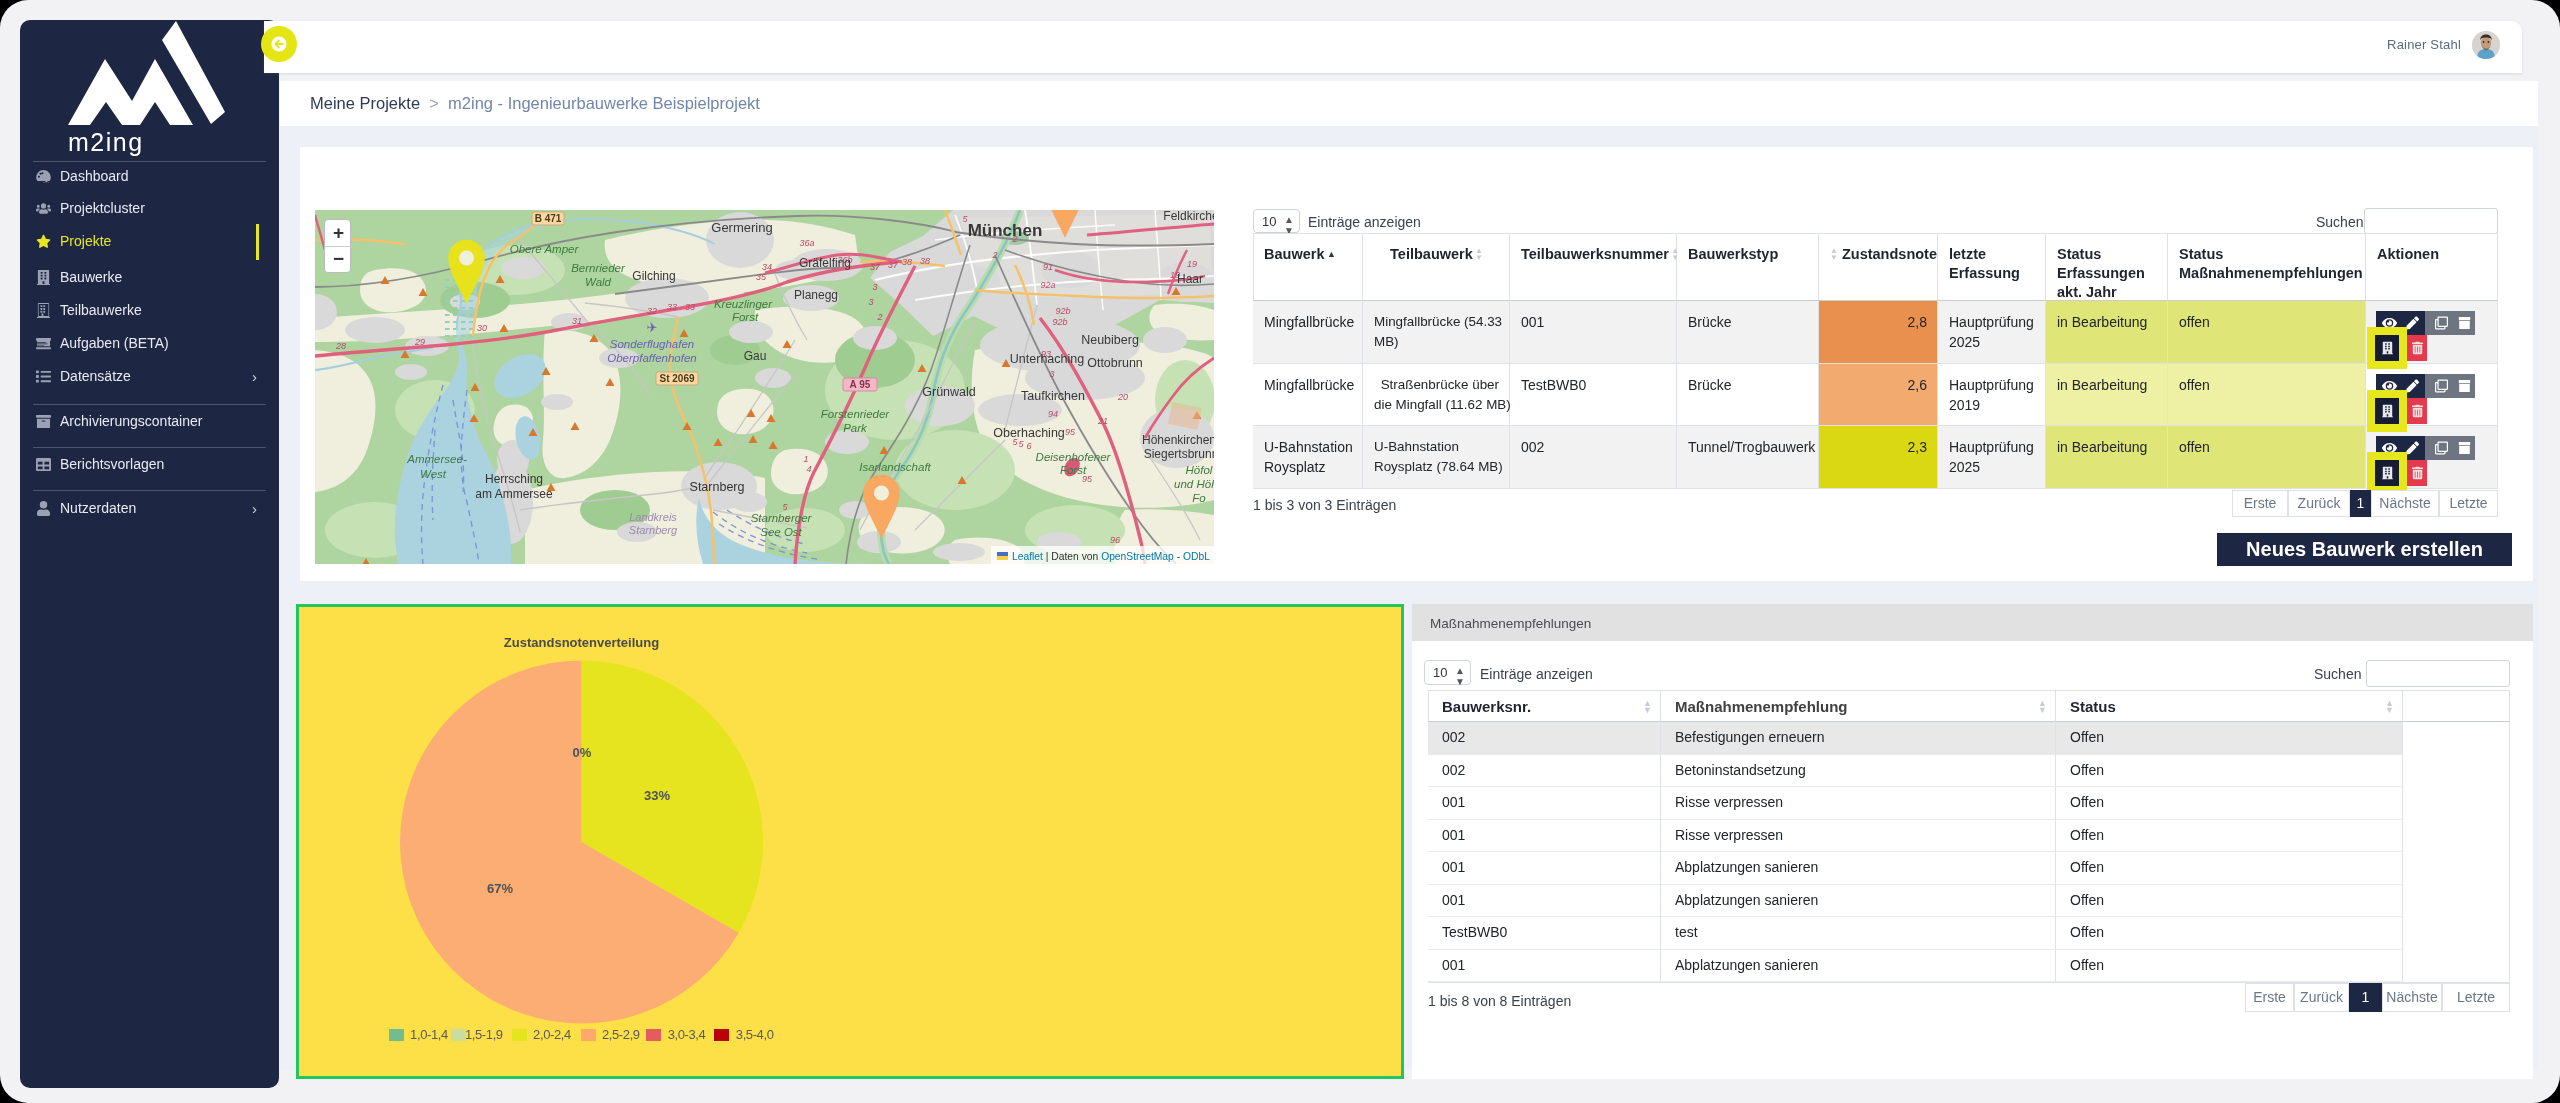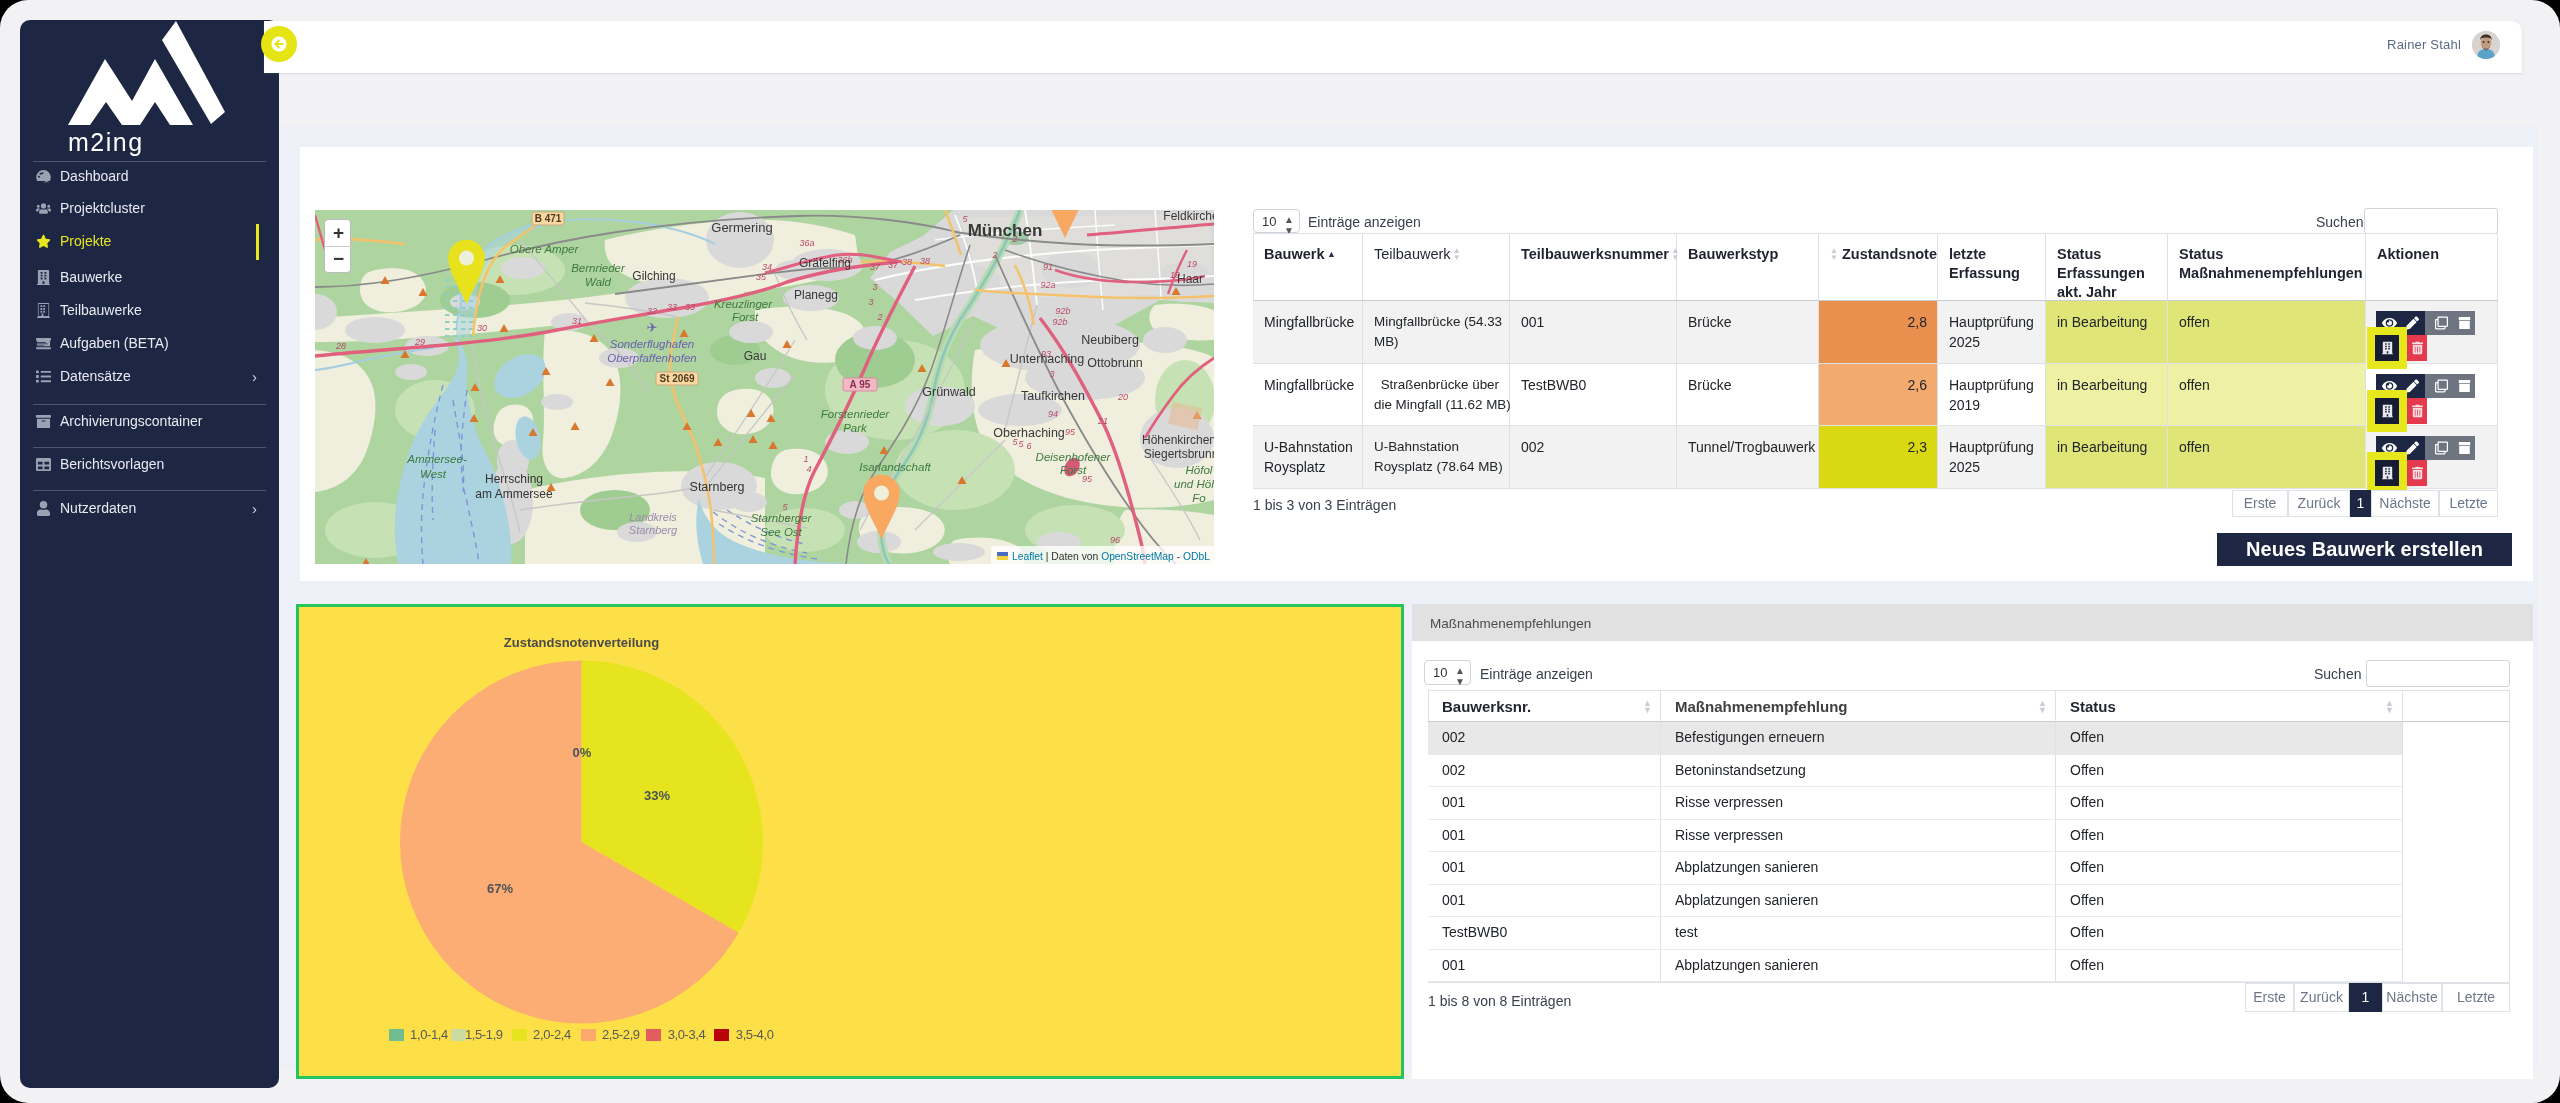--- a/index.html
+++ b/index.html
@@ -101,20 +101,23 @@
         <circle cx="14" cy="14" r="14" fill="#d6d3d0"></circle>
         <path d="M5,28 C5,20 9,18 14,18 C19,18 23,20 23,28 Z" fill="#5ba3c9"></path>
         <ellipse cx="14" cy="12" rx="5.2" ry="6.2" fill="#c09b7e"></ellipse>
         <path d="M8,10 C8,5 11,3.5 14,3.5 C17,3.5 20,5 20,10 C20,7.5 17.5,6.5 14,6.5 C10.5,6.5 8,7.5 8,10 Z" fill="#3b2e24"></path>
         <path d="M9.5,13.5 C10.5,16.5 12,18.5 14,18.5 C16,18.5 17.5,16.5 18.5,13.5 C17.5,17 16,19.5 14,19.5 C12,19.5 10.5,17 9.5,13.5 Z" fill="#6b5749"></path>
         <circle cx="11.6" cy="11" r="0.9" fill="#3a2e26"></circle>
         <circle cx="16.4" cy="11" r="0.9" fill="#3a2e26"></circle>
         <path d="M11,16.8 C12,17.6 16,17.6 17,16.8 C16.5,18.4 11.5,18.4 11,16.8 Z" fill="#7d6a5a"></path>
       </svg>
     </div>
+  </div>
+  <div id="crumbbar">
+    <div class="abs" style="left:30px;top:13px;font-size:16.5px;color:#2e3b55">Meine Projekte&nbsp;&nbsp;<span style="color:#9aa3b5">&gt;</span>&nbsp;&nbsp;<span style="color:#7186a8">m2ing - Ingenieurbauwerke Beispielprojekt</span></div>
   </div>
   <div id="contentbg"></div>
   <div id="panel1" class="abs" style="left:300px;top:147px;width:2233px;height:434px;background:#fff">
     <div id="mapbox" class="abs" style="left:15px;top:63px;width:899px;height:354px;background:#eef0dd;overflow:hidden"><svg width="899" height="354" viewBox="0 0 899 354">
           <rect width="899" height="354" fill="#aed4a0"></rect>
           <path d="M0,108 C60,104 120,100 180,96 C240,92 300,84 350,76 C380,71 400,66 420,60 L430,85 C390,96 340,104 290,110 C230,117 160,124 100,128 C60,131 25,132 0,132 Z" fill="#f0eedd"></path>
           <path d="M230,120 C260,118 290,125 300,150 C310,175 305,205 295,230 C285,252 270,265 250,268 C235,270 225,255 228,230 C231,205 226,160 230,120 Z" fill="#f0eedd"></path>
           <path d="M290,30 C330,20 380,12 430,10 C470,8 510,15 540,25 L545,60 C510,70 470,78 430,82 C390,86 340,80 310,65 C295,57 288,45 290,30 Z" fill="#f0eedd"></path>
           <path d="M0,140 C25,142 45,150 55,170 C65,190 60,220 50,245 C40,268 20,280 0,282 Z" fill="#f0eedd"></path>
           <path d="M60,60 C85,55 105,60 110,75 C115,90 100,100 80,102 C60,104 45,95 45,80 C45,68 50,62 60,60 Z" fill="#f0eedd"></path>
@@ -422,21 +425,21 @@
     <div class="abs" style="left:953px;top:279px;width:110px;height:63px;background:#f2f2f2;border-right:1px solid #dee2e6;border-bottom:1px solid #dee2e6"></div>
     <div class="abs" style="left:1063px;top:279px;width:147px;height:63px;background:#f2f2f2;border-right:1px solid #dee2e6;border-bottom:1px solid #dee2e6"></div>
     <div class="abs" style="left:1210px;top:279px;width:167px;height:63px;background:#f2f2f2;border-right:1px solid #dee2e6;border-bottom:1px solid #dee2e6"></div>
     <div class="abs" style="left:1377px;top:279px;width:142px;height:63px;background:#f2f2f2;border-right:1px solid #dee2e6;border-bottom:1px solid #dee2e6"></div>
     <div class="abs" style="left:1519px;top:279px;width:119px;height:63px;background:#d9d813;border-right:1px solid #dee2e6;border-bottom:1px solid #dee2e6"></div>
     <div class="abs" style="left:1638px;top:279px;width:108px;height:63px;background:#f2f2f2;border-right:1px solid #dee2e6;border-bottom:1px solid #dee2e6"></div>
     <div class="abs" style="left:1746px;top:279px;width:122px;height:63px;background:#e0e577;border-right:1px solid #dee2e6;border-bottom:1px solid #dee2e6"></div>
     <div class="abs" style="left:1868px;top:279px;width:198px;height:63px;background:#e0e577;border-right:1px solid #dee2e6;border-bottom:1px solid #dee2e6"></div>
     <div class="abs" style="left:2066px;top:279px;width:132px;height:63px;background:#f2f2f2;border-right:1px solid #dee2e6;border-bottom:1px solid #dee2e6"></div>
     <div class="abs" style="left:964px;top:98px;width:88px;font-size:14.5px;font-weight:700;color:#1f2430;line-height:19px;white-space:nowrap;text-align:left">Bauwerk<span style="font-size:9px;color:#2a3349;position:relative;top:-2px">&nbsp;▲</span></div>
-    <div class="abs" style="left:1074px;top:98px;width:125px;font-size:14.5px;font-weight:400;color:#1f2430;line-height:19px;white-space:nowrap;text-align:left">Teilbauwerk<span style="display:inline-block;vertical-align:middle;font-size:8px;color:#c6cbd4;line-height:7px;position:relative;top:-1px">&nbsp;▲<br>&nbsp;▼</span></div>
+    <div class="abs" style="left:1074px;top:98px;width:125px;font-size:14.5px;font-weight:700;color:#1f2430;line-height:19px;white-space:nowrap;text-align:center">Teilbauwerk<span style="display:inline-block;vertical-align:middle;font-size:8px;color:#c6cbd4;line-height:7px;position:relative;top:-1px">&nbsp;▲<br>&nbsp;▼</span></div>
     <div class="abs" style="left:1221px;top:98px;width:145px;font-size:14.5px;font-weight:700;color:#1f2430;line-height:19px;white-space:nowrap;text-align:left">Teilbauwerksnummer<span style="display:inline-block;vertical-align:middle;font-size:8px;color:#c6cbd4;line-height:7px;position:relative;top:-1px">&nbsp;▲<br>&nbsp;▼</span></div>
     <div class="abs" style="left:1388px;top:98px;width:120px;font-size:14.5px;font-weight:700;color:#1f2430;line-height:19px;white-space:nowrap;text-align:left">Bauwerkstyp</div>
     <div class="abs" style="left:1530px;top:98px;width:97px;font-size:14.5px;font-weight:700;color:#1f2430;line-height:19px;white-space:nowrap;text-align:right"><span style="display:inline-block;vertical-align:middle;font-size:8px;color:#c6cbd4;line-height:7px;position:relative;top:-1px">▲<br>▼</span>&nbsp;Zustandsnote</div>
     <div class="abs" style="left:1649px;top:98px;width:86px;font-size:14.5px;font-weight:700;color:#1f2430;line-height:19px;white-space:nowrap;text-align:left">letzte<br>Erfassung</div>
     <div class="abs" style="left:1757px;top:98px;width:100px;font-size:14.5px;font-weight:700;color:#1f2430;line-height:19px;white-space:nowrap;text-align:left">Status<br>Erfassungen<br>akt. Jahr</div>
     <div class="abs" style="left:1879px;top:98px;width:176px;font-size:14.5px;font-weight:700;color:#1f2430;line-height:19px;white-space:nowrap;text-align:left">Status<br>Maßnahmenempfehlungen</div>
     <div class="abs" style="left:2077px;top:98px;width:110px;font-size:14.5px;font-weight:700;color:#1f2430;line-height:19px;white-space:nowrap;text-align:left">Aktionen</div>
     <div class="abs" style="left:964px;top:165px;width:88px;font-size:14px;color:#212529;line-height:20px;white-space:nowrap;text-align:left">Mingfallbrücke</div>
     <div class="abs" style="left:1074px;top:165px;width:125px;font-size:13.4px;color:#212529;line-height:20px;white-space:nowrap;text-align:left">Mingfallbrücke (54.33<br>MB)</div>
     <div class="abs" style="left:1221px;top:165px;width:145px;font-size:14px;color:#212529;line-height:20px;white-space:nowrap;text-align:left">001</div>

